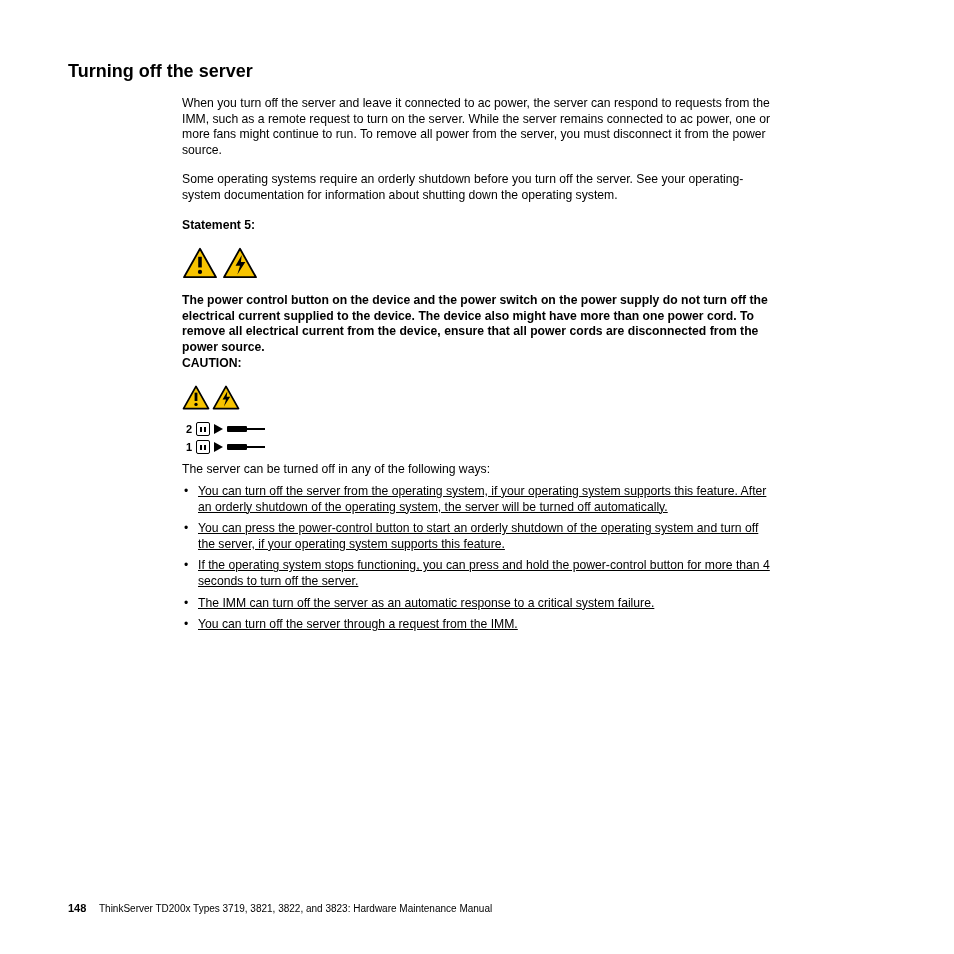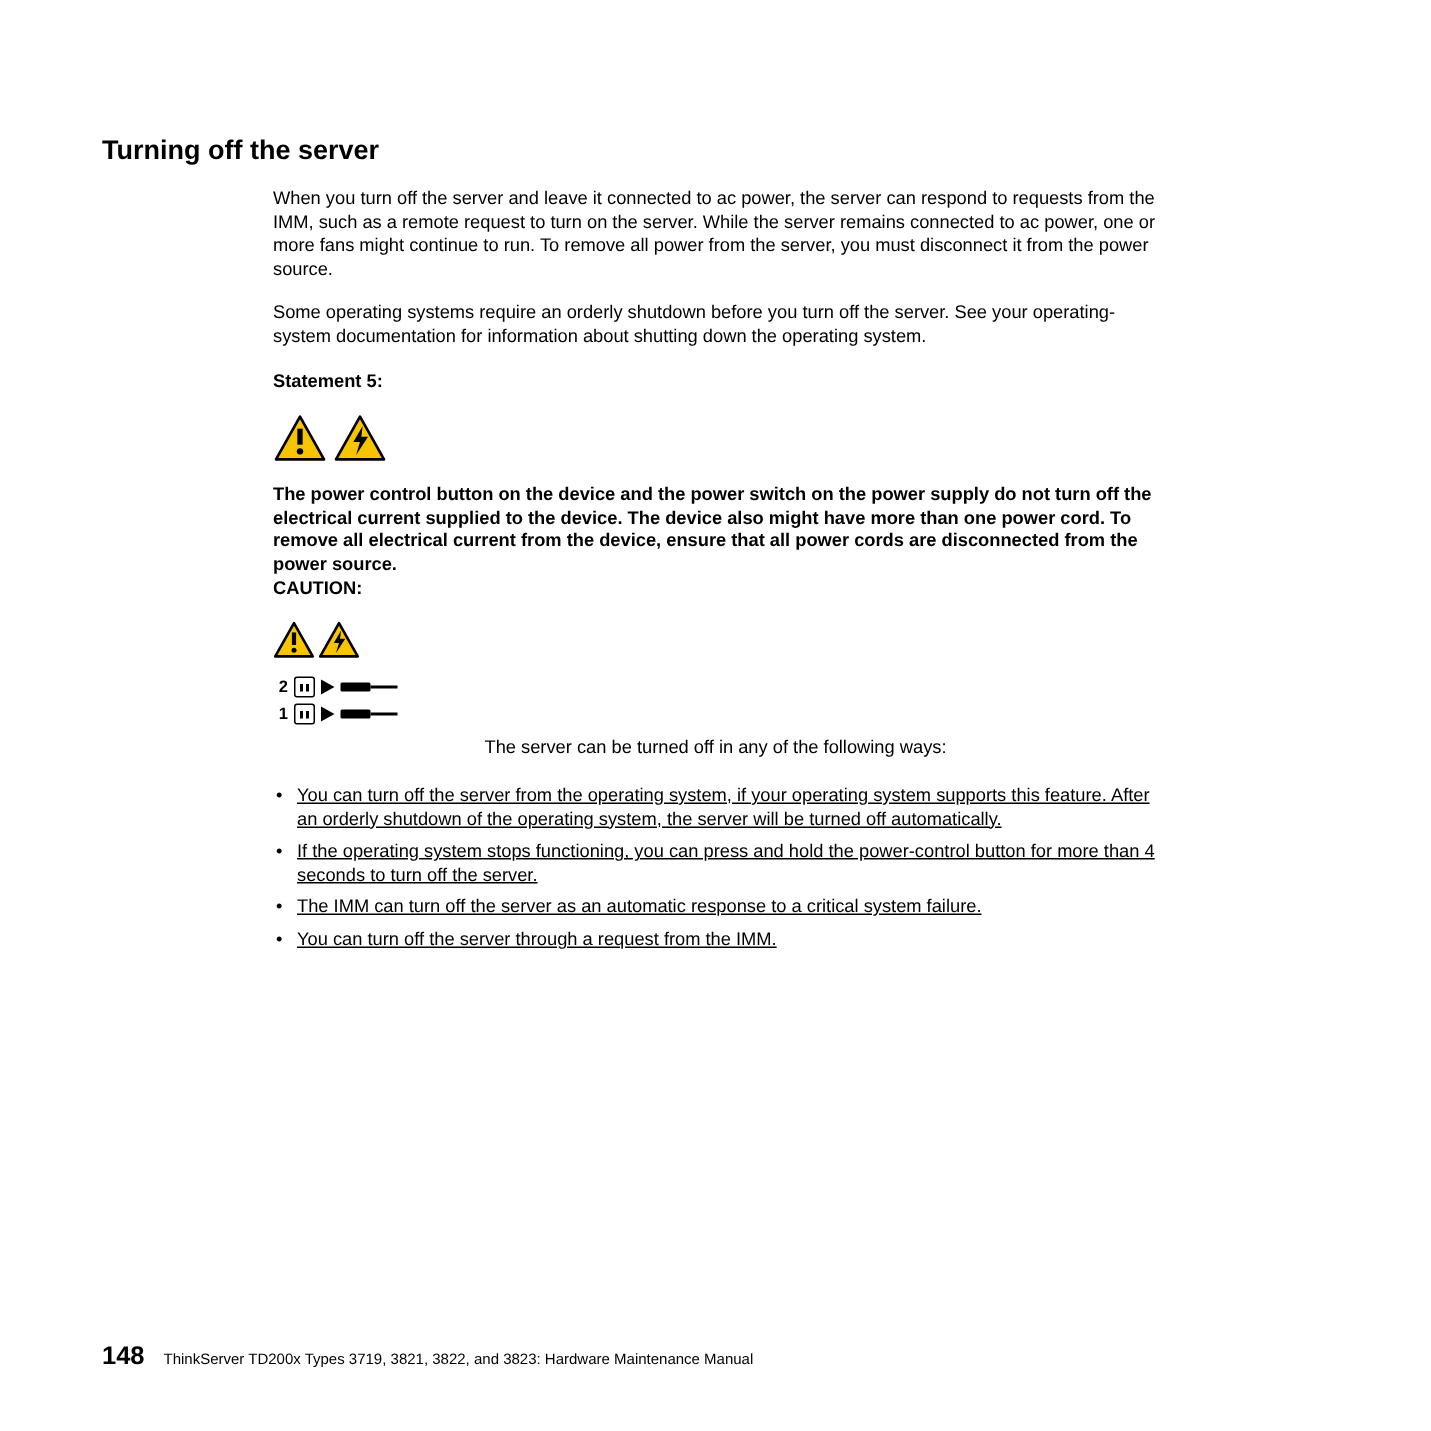--- a/index.html
+++ b/index.html
@@ -1,17 +1,17 @@
 <!DOCTYPE html>
 <html><head>
 <meta charset="utf-8">
 <style>
   * { box-sizing: border-box; margin: 0; padding: 0; }
   html, body { width: 954px; height: 954px; background: #fff; font-family: Arial, Helvetica, sans-serif; color: #000; }
-  .page { position: relative; width: 954px; height: 954px; padding: 90px 80px 0 68px; }
+  .page { position: relative; width: 954px; height: 954px; padding: 61px 80px 0 68px; }
   .heading { font-size: 18px; font-weight: bold; margin-bottom: 14px; }
   .body-col { margin-left: 114px; width: 590px; font-size: 12.2px; line-height: 1.28; }
   .para { margin-bottom: 14px; }
   .bold { font-weight: bold; }
   .icons-row { display: flex; gap: 4px; margin-bottom: 10px; }
   .tri { width: 36px; height: 32px; }
   .tri-small { width: 28px; height: 25px; }
   .diagram { margin-bottom: 6px; }
   .diagram-row { display: flex; align-items: center; gap: 4px; height: 18px; }
   .diagram-label { font-size: 11px; font-weight: bold; width: 10px; text-align: right; }
@@ -19,21 +19,21 @@
   .plug-prongs { display: flex; gap: 2px; }
   .plug-prong { width: 2px; height: 5px; background: #000; }
   .arrow { width: 0; height: 0; border-top: 5px solid transparent; border-bottom: 5px solid transparent; border-left: 9px solid #000; }
   .cord { position: relative; width: 40px; height: 10px; }
   .cord::before { content: ''; position: absolute; left: 0; top: 2px; width: 20px; height: 6px; background: #000; border-radius: 1px; }
   .cord::after { content: ''; position: absolute; left: 20px; top: 4px; width: 18px; height: 2px; background: #000; }
   .list { list-style: none; }
   .list li { position: relative; padding-left: 16px; margin-bottom: 6px; text-decoration: underline; }
   .list li::before { content: '•'; position: absolute; left: 2px; top: 0; }
   .footer { position: absolute; left: 68px; bottom: 40px; font-size: 10px; }
-  .footer .pg { font-weight: bold; font-size: 17px; margin-right: 10px; }
+  .footer .pg { font-weight: bold; font-size: 11px; margin-right: 10px; }
 </style>
 </head>
 <body>
 
 <div class="page">
 
   <div class="heading">Turning off the server</div>
 
   <div class="body-col">
 
@@ -91,24 +91,25 @@
             <span class="plug-prongs">
               <span class="plug-prong"></span>
               <span class="plug-prong"></span>
             </span>
           </span>
         <span class="arrow"></span>
         <span class="cord"></span>
       </div>
     </div>
 
-    <div class="para" style="margin-bottom:16px;text-align:center;">The server can be turned off in any of the following ways:</div>
+    <div class="para" style="margin-bottom:6px;">The server can be turned off in any of the following ways:</div>
 
     <ul class="list">
       <li>You can turn off the server from the operating system, if your operating system supports this feature. After an orderly shutdown of the operating system, the server will be turned off automatically.</li>
+      <li>You can press the power-control button to start an orderly shutdown of the operating system and turn off the server, if your operating system supports this feature.</li>
       <li>If the operating system stops functioning, you can press and hold the power-control button for more than 4 seconds to turn off the server.</li>
       <li>The IMM can turn off the server as an automatic response to a critical system failure.</li>
       <li>You can turn off the server through a request from the IMM.</li>
     </ul>
 
   </div>
 
   <div class="footer">
     <span class="pg">148</span>
     <span>ThinkServer TD200x Types 3719, 3821, 3822, and 3823:  Hardware Maintenance Manual</span>

